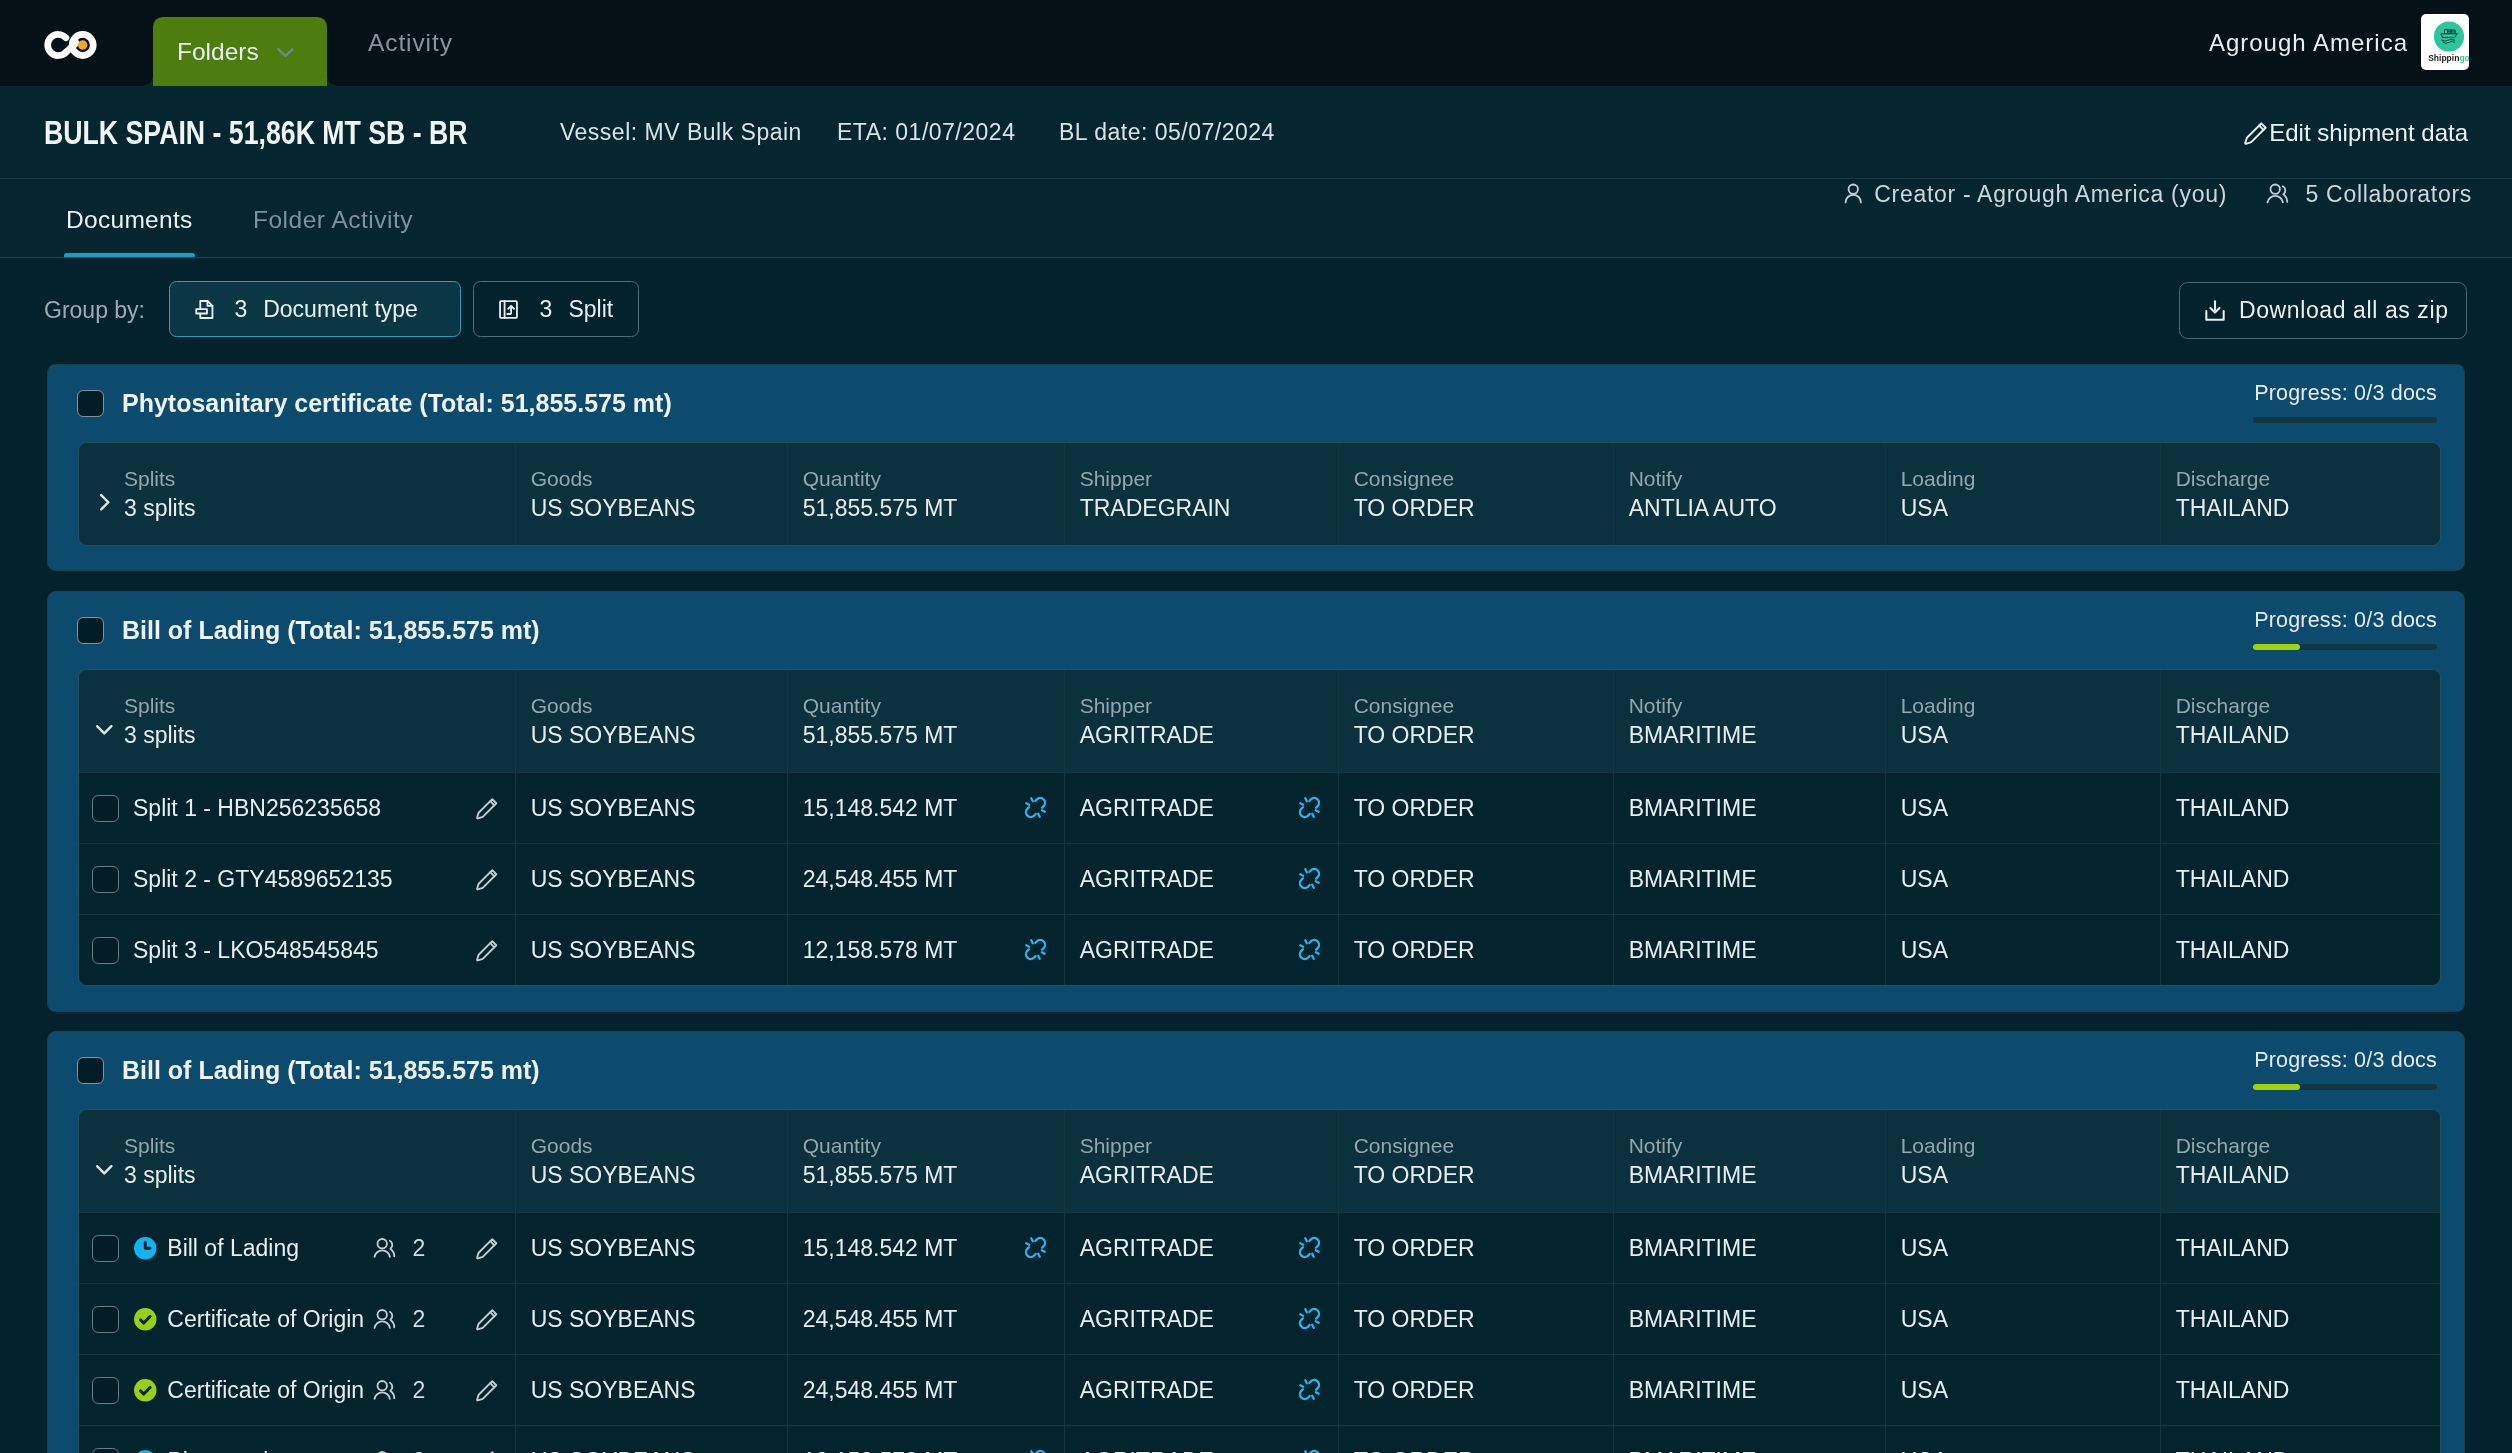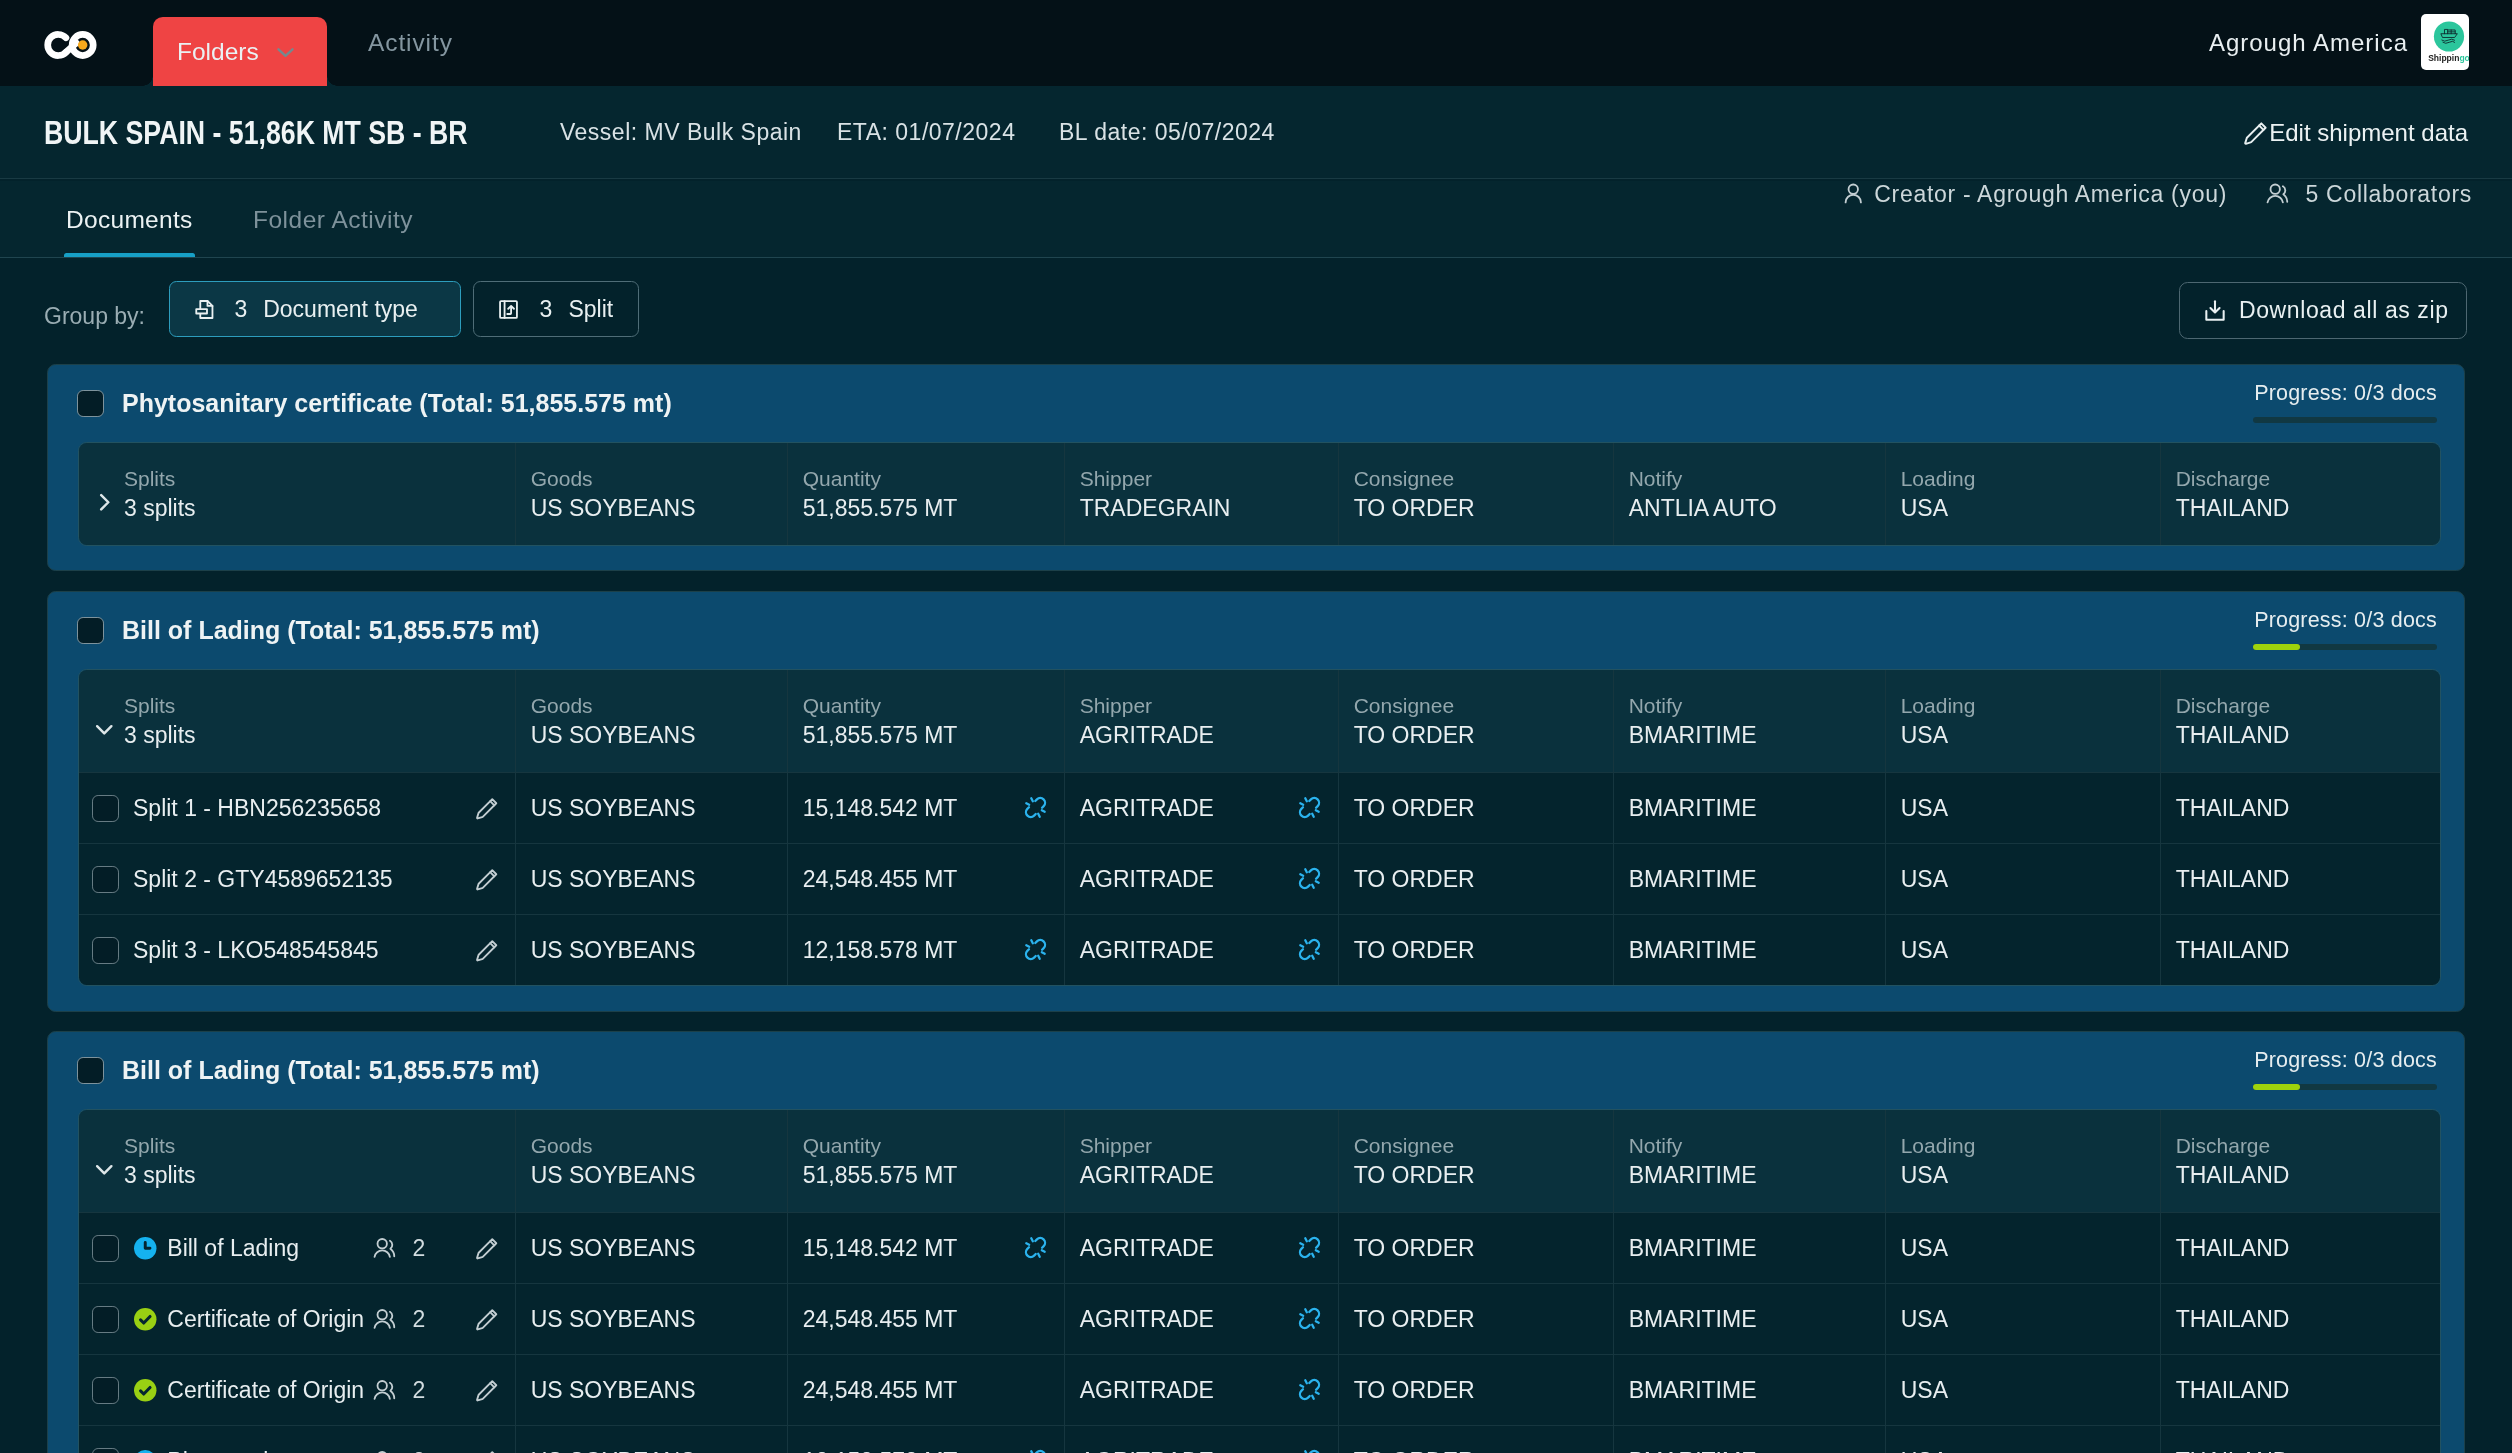--- a/index.html
+++ b/index.html
@@ -1,36 +1,36 @@
 <!DOCTYPE html>
 <html style="font-size:9.8px"><head><meta charset="utf-8"><style>
   * { margin:0; padding:0; box-sizing:border-box; }
   html,body { width:2512px; height:1453px; overflow:hidden; }
   body { font-family:"Liberation Sans", sans-serif; background:#03222b; position:relative; }
   .abs { position:absolute; }
   #nav { position:absolute; left:0; top:0; width:2512px; height:86px; background:#041117; }
-  #tab-folders { position:absolute; left:153px; top:17px; width:174px; height:69px; background:#ef4444; border-radius:9.8px 9.8px 0 0; display:flex; align-items:center; }
+  #tab-folders { position:absolute; left:153px; top:17px; width:174px; height:69px; background:#4d7c0f; border-radius:9.8px 9.8px 0 0; display:flex; align-items:center; }
   #tab-folders:before, #tab-folders:after { content:""; position:absolute; bottom:0; width:9.8px; height:9.8px; }
   #tab-folders:before { left:-9.8px; background:radial-gradient(circle at 0 0, rgba(0,0,0,0) 9.5px, #05262f 9.8px); }
   #tab-folders:after { right:-9.8px; background:radial-gradient(circle at 100% 0, rgba(0,0,0,0) 9.5px, #05262f 9.8px); }
   #tab-folders .lbl { color:#eaf1f3; font-size:24.5px; margin-left:24px; }
   #tab-folders svg { margin-left:12.3px; margin-top:1.2px; }
   #nav .activity { position:absolute; left:368px; top:0; height:86px; display:flex; align-items:center; color:#8496a0; font-size:24.5px; letter-spacing:0.9px; }
   #nav .account { position:absolute; right:104px; top:0; height:86px; display:flex; align-items:center; color:#e9eff1; font-size:24px; letter-spacing:1px;margin-left:28px; }
   #avatar { position:absolute; left:2421px; top:13.5px; width:48px; height:56px; background:#fff; border-radius:5px; overflow:hidden; }
   #band { position:absolute; left:0; top:86px; width:2512px; height:93px; background:#05262f; border-bottom:1.2px solid #193a43; }
   #band h1 { position:absolute; left:44px; top:0; height:93px; display:flex; align-items:center; color:#f0f5f6; font-size:34px; font-weight:bold; letter-spacing:0; transform:scaleX(0.785); transform-origin:0 50%; white-space:nowrap; }
   #band .meta { position:absolute; top:0; height:93px; display:flex; align-items:center; color:#d9e2e5; font-size:23px; letter-spacing:0.5px; }
   #band .edit { position:absolute; right:44px; top:0; height:93px; display:flex; align-items:center; gap:0; color:#ecf2f3; font-size:24px; }
   #tabs { position:absolute; left:0; top:181px; width:2512px; height:77px; background:#05262f; border-bottom:1.2px solid #20454f; }
   #tabs .doc { position:absolute; left:66px; top:0; height:77px; display:flex; align-items:center; color:#ecf2f3; font-size:24.5px; letter-spacing:0.3px; }
   #tabs .fact { position:absolute; left:253px; top:0; height:77px; display:flex; align-items:center; color:#7e929b; font-size:24.5px; letter-spacing:0.5px; }
   #tabs .underline { position:absolute; left:64px; bottom:0; width:131px; height:4.3px; background:#17a0c6; border-radius:2.5px 2.5px 0 0; }
   #tabs .right { position:absolute; right:40px; top:0; height:77px; display:flex; color:#ccd7da; font-size:23px; letter-spacing:0.7px; }
-  .groupby-label { position:absolute; left:44px; top:288px; height:56px; display:flex; align-items:center; color:#9aadb3; font-size:23px; }
+  .groupby-label { position:absolute; left:44px; top:282px; height:56px; display:flex; align-items:center; color:#9aadb3; font-size:23px; }
   .btn { position:absolute; display:flex; align-items:center; border-radius:7.4px; color:#e9f0f1; font-size:23px; }
   #btn-doctype { left:169px; top:281px; width:292px; height:56px; border:1.8px solid #2d9dbd; background:#0b3745; }
   #btn-split { left:473px; top:281px; width:166px; height:56px; border:1.2px solid #4f6d77; }
   #btn-zip { left:2179px; top:282px; width:288px; height:57px; border:1.2px solid #4d6771; border-radius:8.6px; letter-spacing:0.6px; }
   .card { position:absolute; left:47px; width:2418px; background:#0c4a6e; border:1.2px solid #1c4049; border-radius:8.6px; }
   .cbh { position:absolute; left:29px; top:24.5px; }
   .cb { width:27px; height:27px; border:1.8px solid #667b83; border-radius:6.1px; background:#031d26; }
   .cbh { border-color:#7e939c; }
   .card .title { position:absolute; left:74px; top:0; height:76px; display:flex; align-items:center; color:#eef3f4; font-size:25px; font-weight:bold; }
   .card .ptext { position:absolute; right:27px; top:16px; color:#e6edef; font-size:21.5px; letter-spacing:0.2px; }

